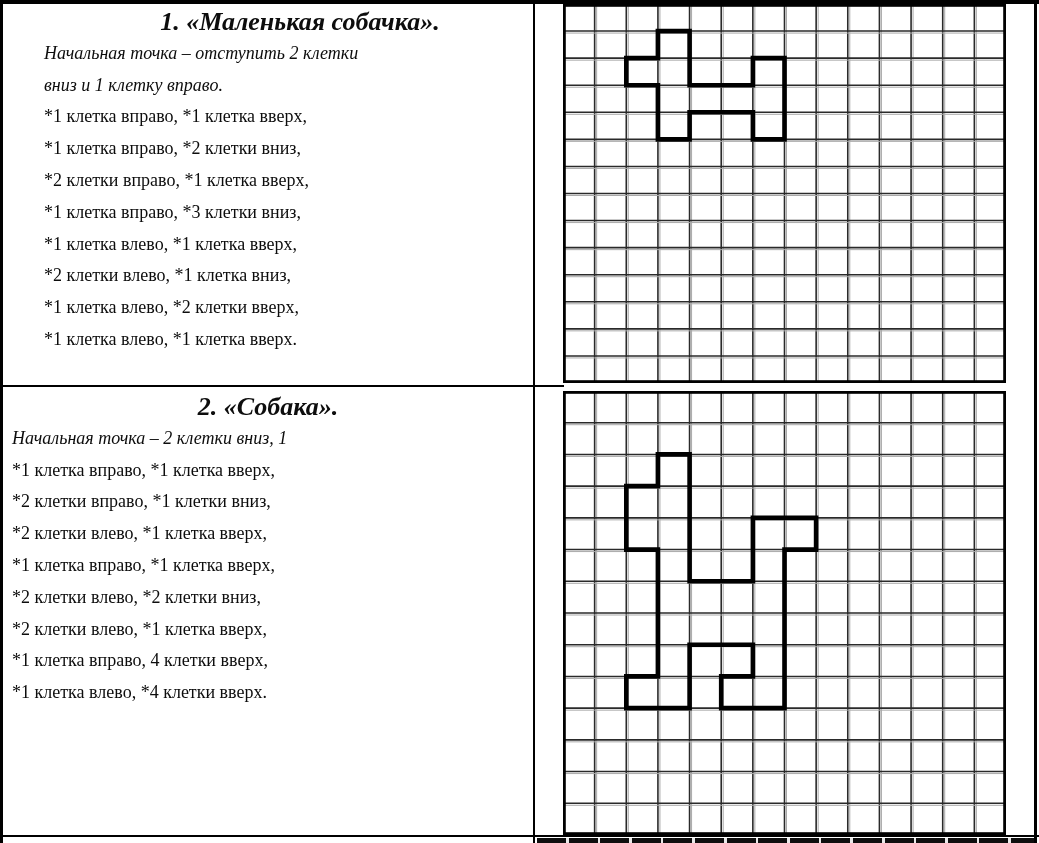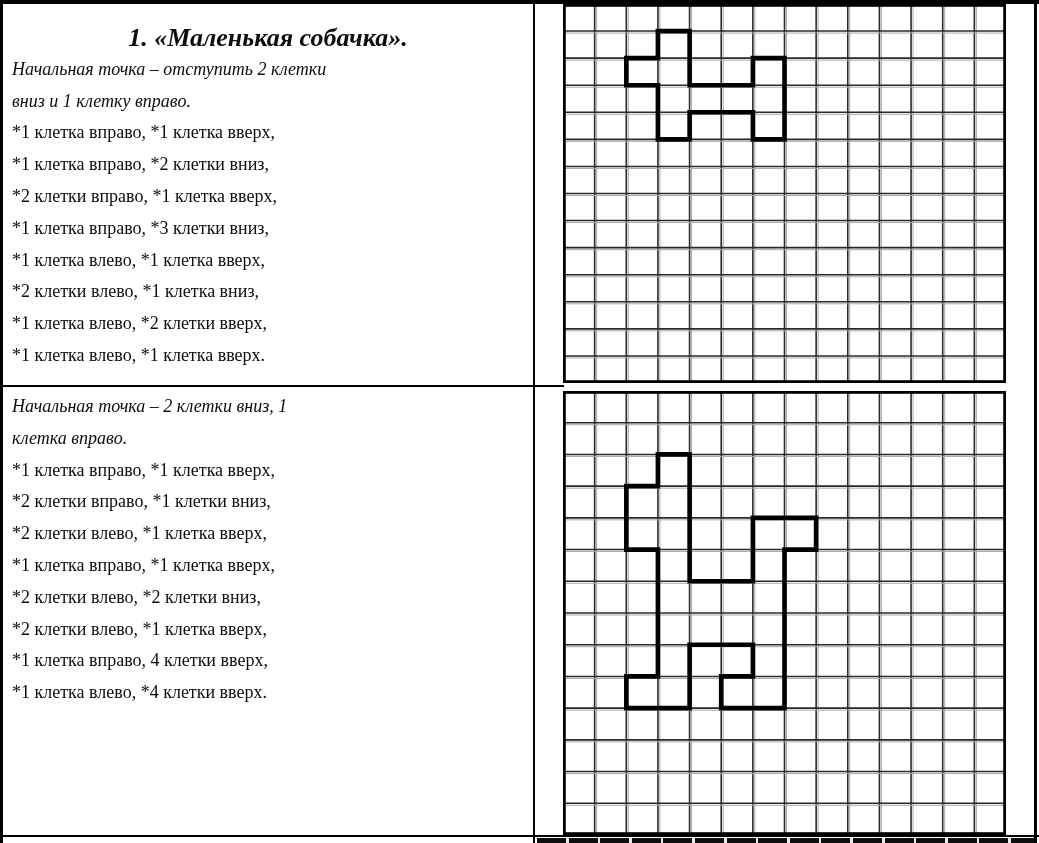--- a/index.html
+++ b/index.html
@@ -20,37 +20,37 @@
   .band {
     position:absolute; left:537px; top:838px; width:497px; height:5px;
     background:repeating-linear-gradient(90deg,#0e0e0e 0px,#0e0e0e 29px,#e9e9e9 29px,#e9e9e9 31.6px);
   }
 </style>
 </head>
 <body>
 
 <div class="page">
 
-  <div class="text-block" style="top:22px;">
+  <div class="text-block" style="top:6px;margin-left:32px;">
     <div class="t-title">1. «Маленькая собачка».</div>
     <div class="line it">Начальная точка – отступить 2 клетки</div>
     <div class="line it">вниз и 1 клетку вправо.</div>
     <div class="line">*1 клетка вправо, *1 клетка вверх,</div>
     <div class="line">*1 клетка вправо, *2 клетки вниз,</div>
     <div class="line">*2 клетки вправо, *1 клетка вверх,</div>
     <div class="line">*1 клетка вправо, *3 клетки вниз,</div>
     <div class="line">*1 клетка влево, *1 клетка вверх,</div>
     <div class="line">*2 клетки влево, *1 клетка вниз,</div>
     <div class="line">*1 клетка влево, *2 клетки вверх,</div>
     <div class="line">*1 клетка влево, *1 клетка вверх.</div>
   </div>
 
   <div class="text-block" style="top:391px;">
+    <div class="t-title">2. «Собака».</div>
     <div class="line it">Начальная точка – 2 клетки вниз, 1</div>
-    <div class="line it">клетка вправо.</div>
     <div class="line">*1 клетка вправо, *1 клетка вверх,</div>
     <div class="line">*2 клетки вправо, *1 клетки вниз,</div>
     <div class="line">*2 клетки влево, *1 клетка вверх,</div>
     <div class="line">*1 клетка вправо, *1 клетка вверх,</div>
     <div class="line">*2 клетки влево, *2 клетки вниз,</div>
     <div class="line">*2 клетки влево, *1 клетка вверх,</div>
     <div class="line">*1 клетка вправо, 4 клетки вверх,</div>
     <div class="line">*1 клетка влево, *4 клетки вверх.</div>
   </div>
 

